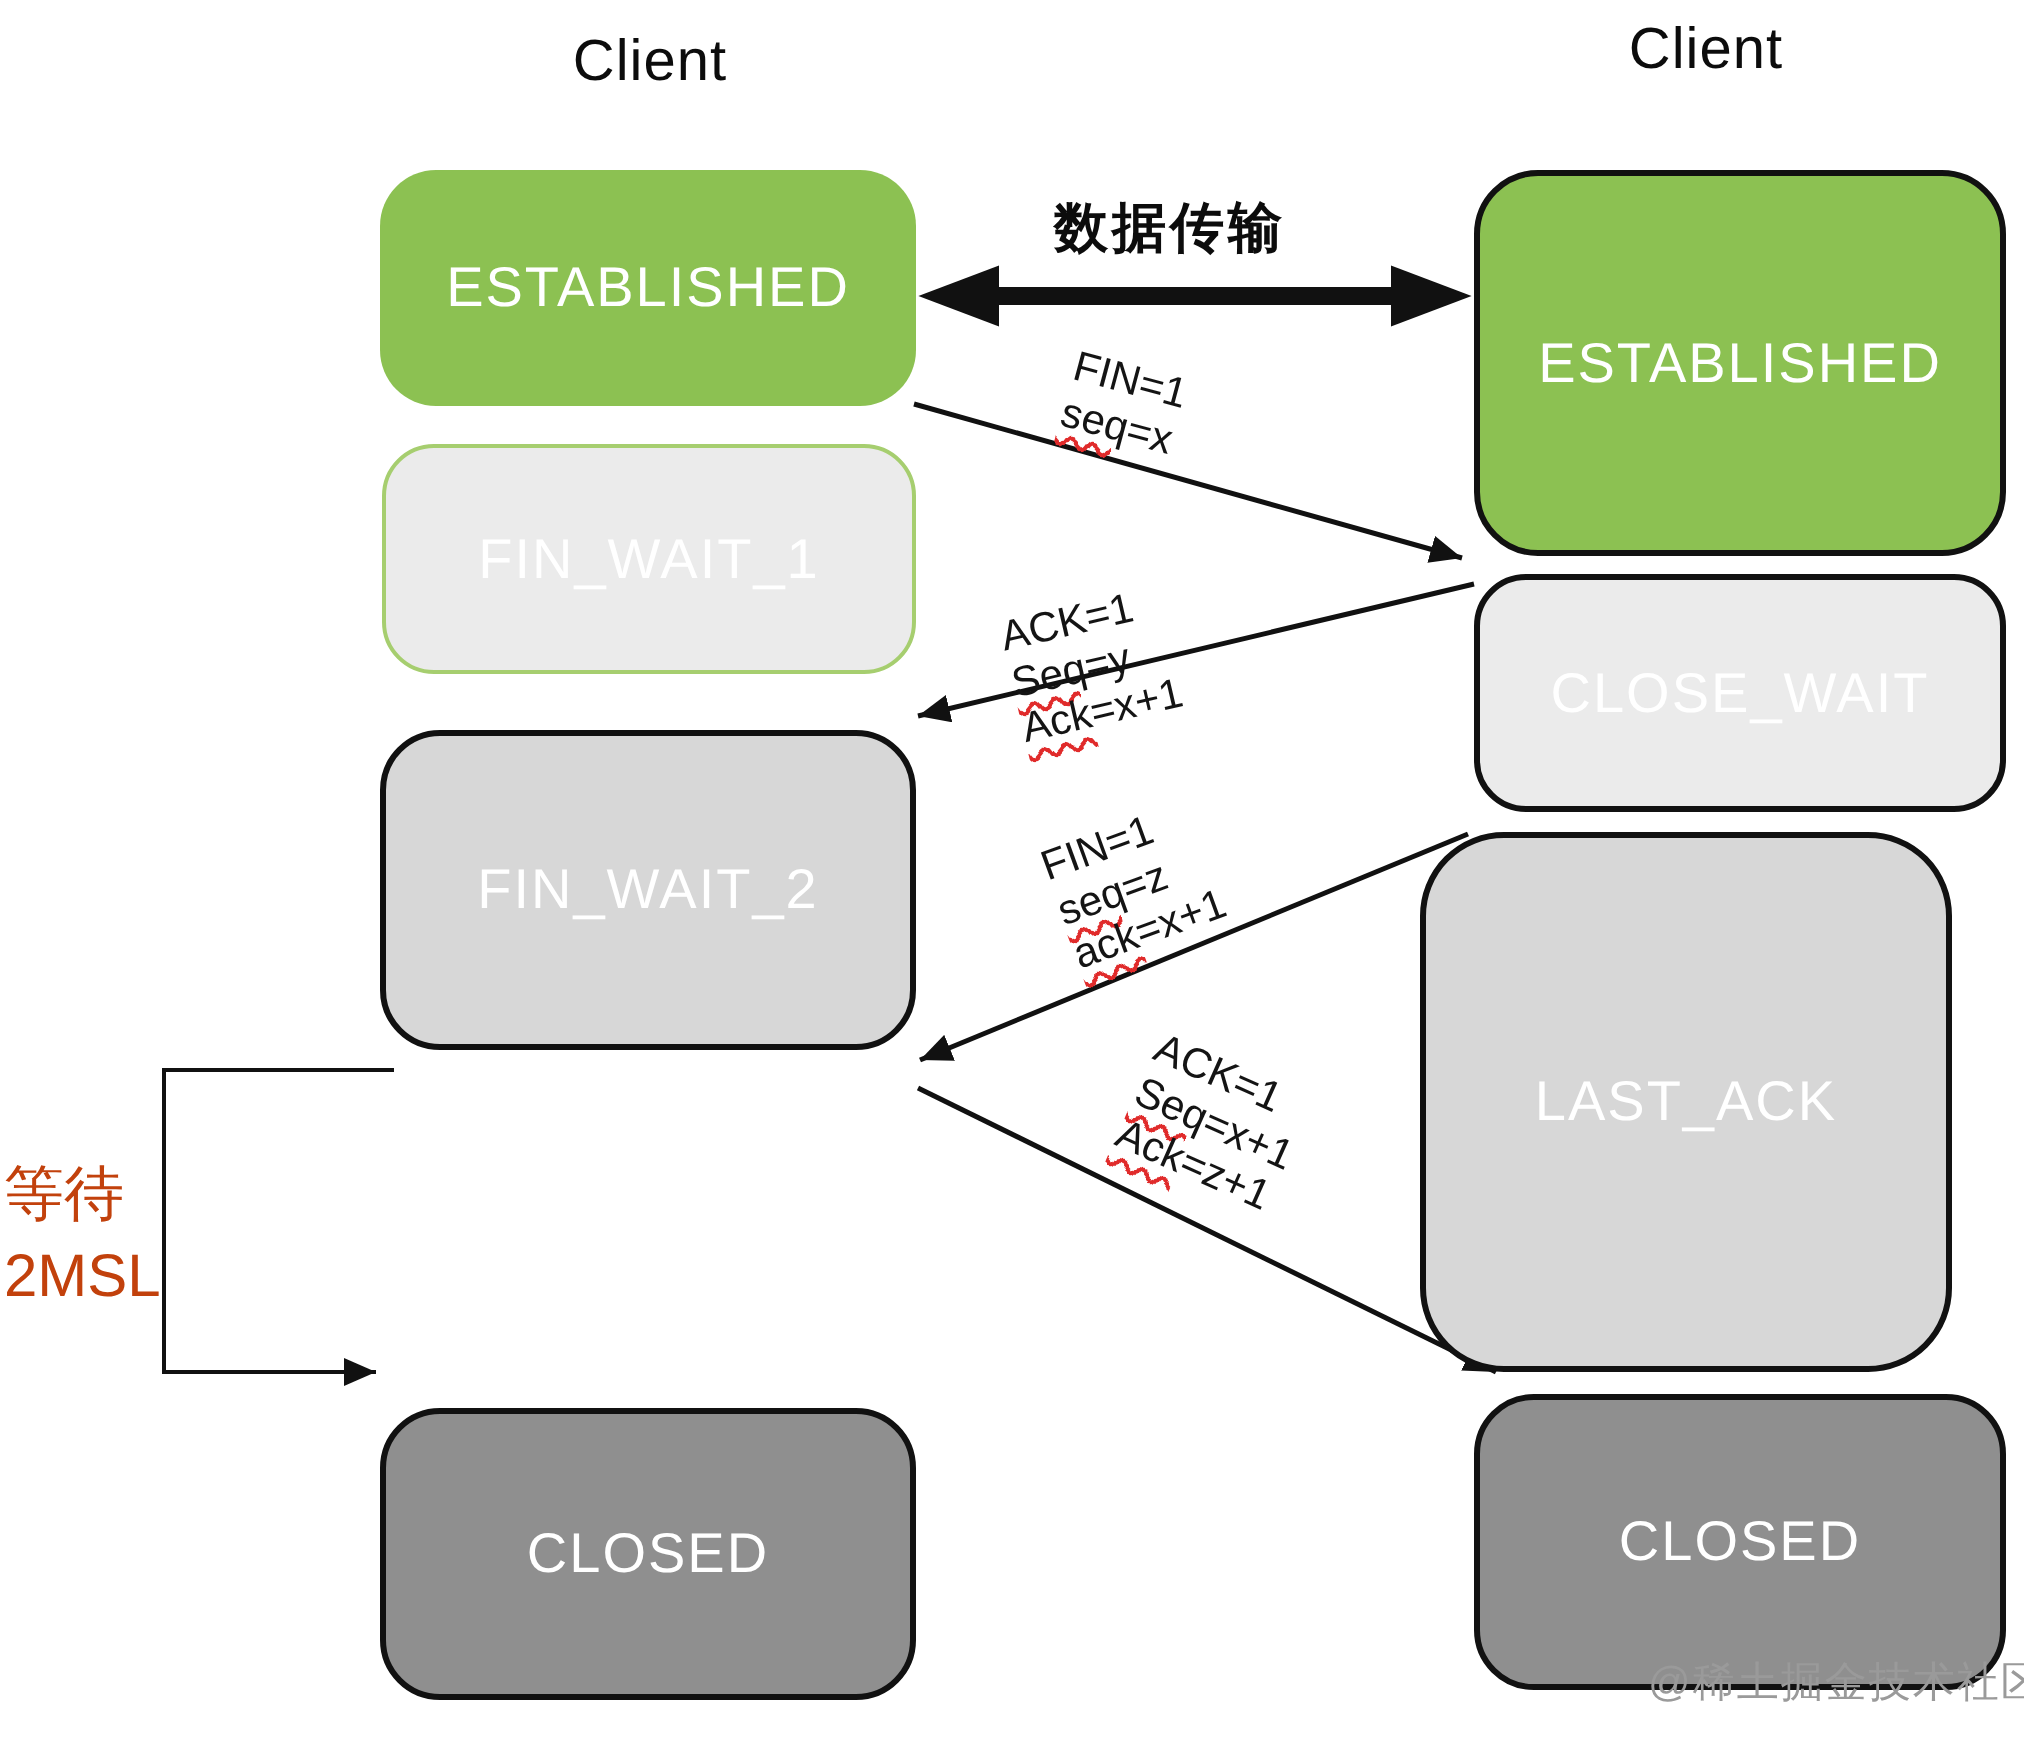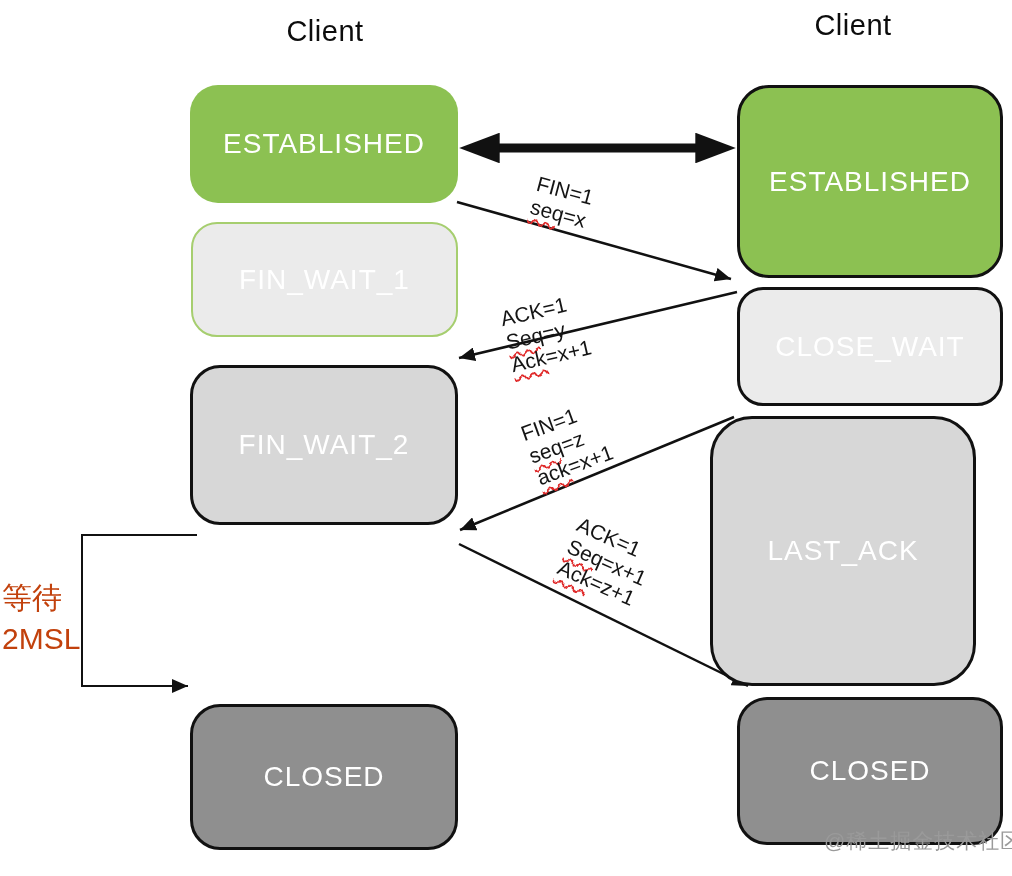--- a/index.html
+++ b/index.html
@@ -96,20 +96,21 @@
   <div class="state st-c-est">ESTABLISHED</div>
   <div class="state st-c-fw1">FIN_WAIT_1</div>
   <div class="state st-c-fw2">FIN_WAIT_2</div>
   <div class="state st-c-cl">CLOSED</div>
 
   <div class="state st-s-est">ESTABLISHED</div>
   <div class="state st-s-cw">CLOSE_WAIT</div>
   <div class="state st-s-la">LAST_ACK</div>
   <div class="state st-s-cl">CLOSED</div>
 
+  <div class="transfer">数据传输</div>
 
   <div class="msg msg0">
       <div><span>FIN=1</span></div>
       <div><span class="sq">seq</span><span>=x</span></div>
     </div>
   <div class="msg msg1">
       <div><span>ACK=1</span></div>
       <div><span class="sq">Seq</span><span>=y</span></div>
       <div><span class="sq">Ack</span><span>=x+1</span></div>
     </div>

